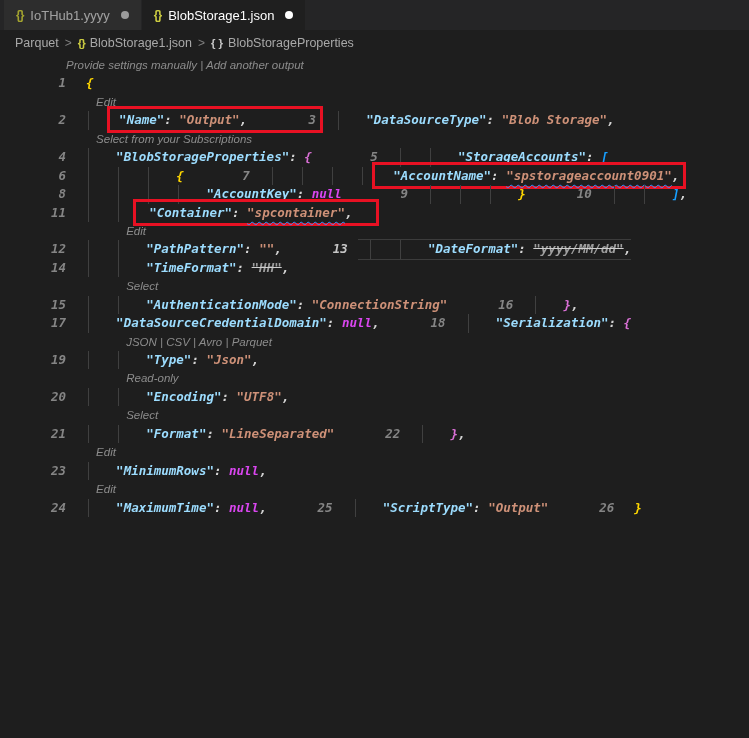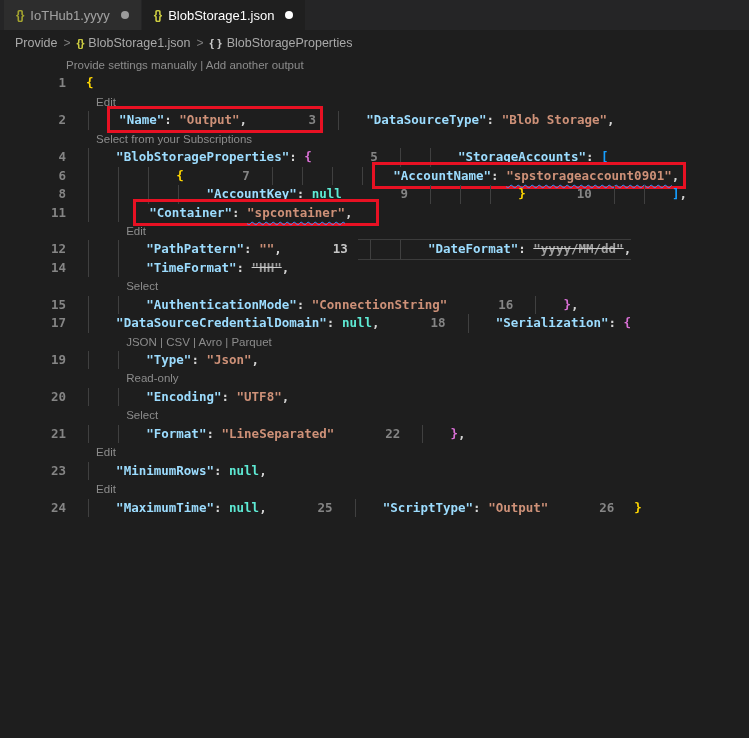--- a/index.html
+++ b/index.html
@@ -22,33 +22,33 @@
   .breadcrumbs { height:26px; background:#1e1e1e; display:flex; align-items:center;
                  padding-left:15px; font-size:12.5px; color:#a9a9a9; }
   .breadcrumbs .crumb { display:flex; align-items:center; gap:5px; cursor:pointer; }
   .breadcrumbs .sep { margin:0 6px; color:#7f7f7f; font-size:12px; }
   .bc-icon { font-weight:bold; font-size:11.5px; }
   .bc-icon.yellow { color:#cbcb41; letter-spacing:-1px; }
   .bc-icon.gray   { color:#c5c5c5; }
 
   
   .editor { position:relative; background:#1e1e1e; }
-  .row { height:18.45px; line-height:18.45px; white-space:pre; position:relative; }
+  .row { height:18.45px; line-height:18.45px; white-space:pre; position:relative;font-style:italic; }
   .row.lens { font-family:"Liberation Sans", sans-serif; font-size:11.5px; color:#8c8c8c; }
   .row.lens .lens-text { display:inline-block; cursor:pointer; }
   .gutter { display:inline-block; width:46px; text-align:right; color:#858585;
             font-family:"DejaVu Sans Mono", monospace; font-size:12.5px; vertical-align:top; }
   .code { font-family:"DejaVu Sans Mono", monospace; font-size:12.5px; font-weight:bold;
           margin-left:20px; position:relative; display:inline-block; vertical-align:top; }
   .guide { position:absolute; top:0; bottom:0; width:1px; background:#404040; }
 
   .tk-k  { color:#9cdcfe; }
   .tk-p  { color:#d4d4d4; }
   .tk-s  { color:#ce9178; }
-  .tk-n  { color:#5eead4; }
+  .tk-n  { color:#d946ef; }
   .tk-b1 { color:#ffd700; }
   .tk-b2 { color:#da70d6; }
   .tk-b3 { color:#179fff; }
   .tk-st { color:#9f9f9f; text-decoration:line-through; text-decoration-color:#cfcfcf; }
   .tk-sq { color:#ce9178; text-decoration:underline; text-decoration-style:wavy;
            text-decoration-color:#3794ff; text-decoration-thickness:1px; text-underline-offset:4px; }
 
   .redbox { border:3px solid #e81123; }
 
   .row.current .gutter { color:#c6c6c6; }
@@ -67,21 +67,21 @@
   </div>
   <div class="tab active">
     <span class="json-icon">{}</span>
     <span>BlobStorage1.json</span>
     <span class="dot"></span>
   </div>
 </div>
 
 <div class="breadcrumbs">
   <span class="crumb">
-    <span>Provide</span>
+    <span>Parquet</span>
   </span>
   <span class="sep">&gt;</span>
   <span class="crumb">
     <span class="bc-icon yellow">{}</span>
     <span>BlobStorage1.json</span>
   </span>
   <span class="sep">&gt;</span>
   <span class="crumb">
     <span class="bc-icon gray">{ }</span>
     <span>BlobStorageProperties</span>

